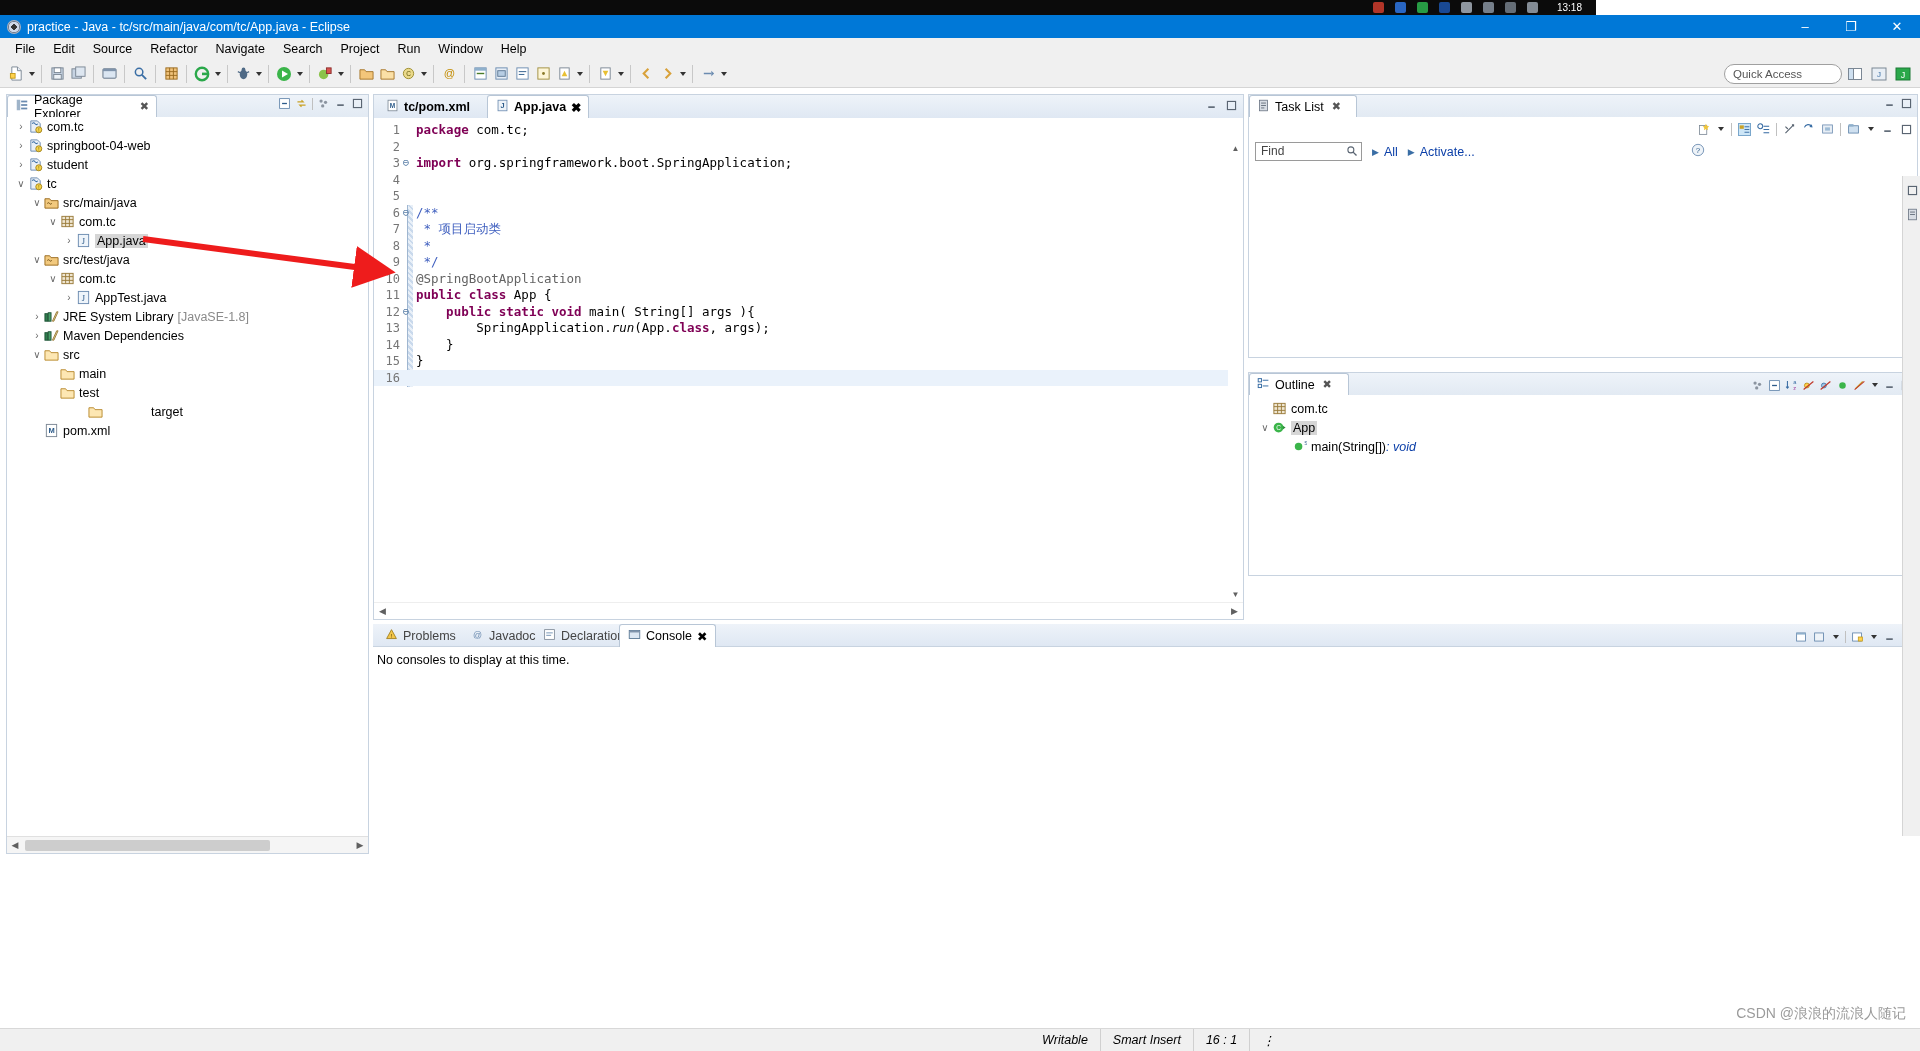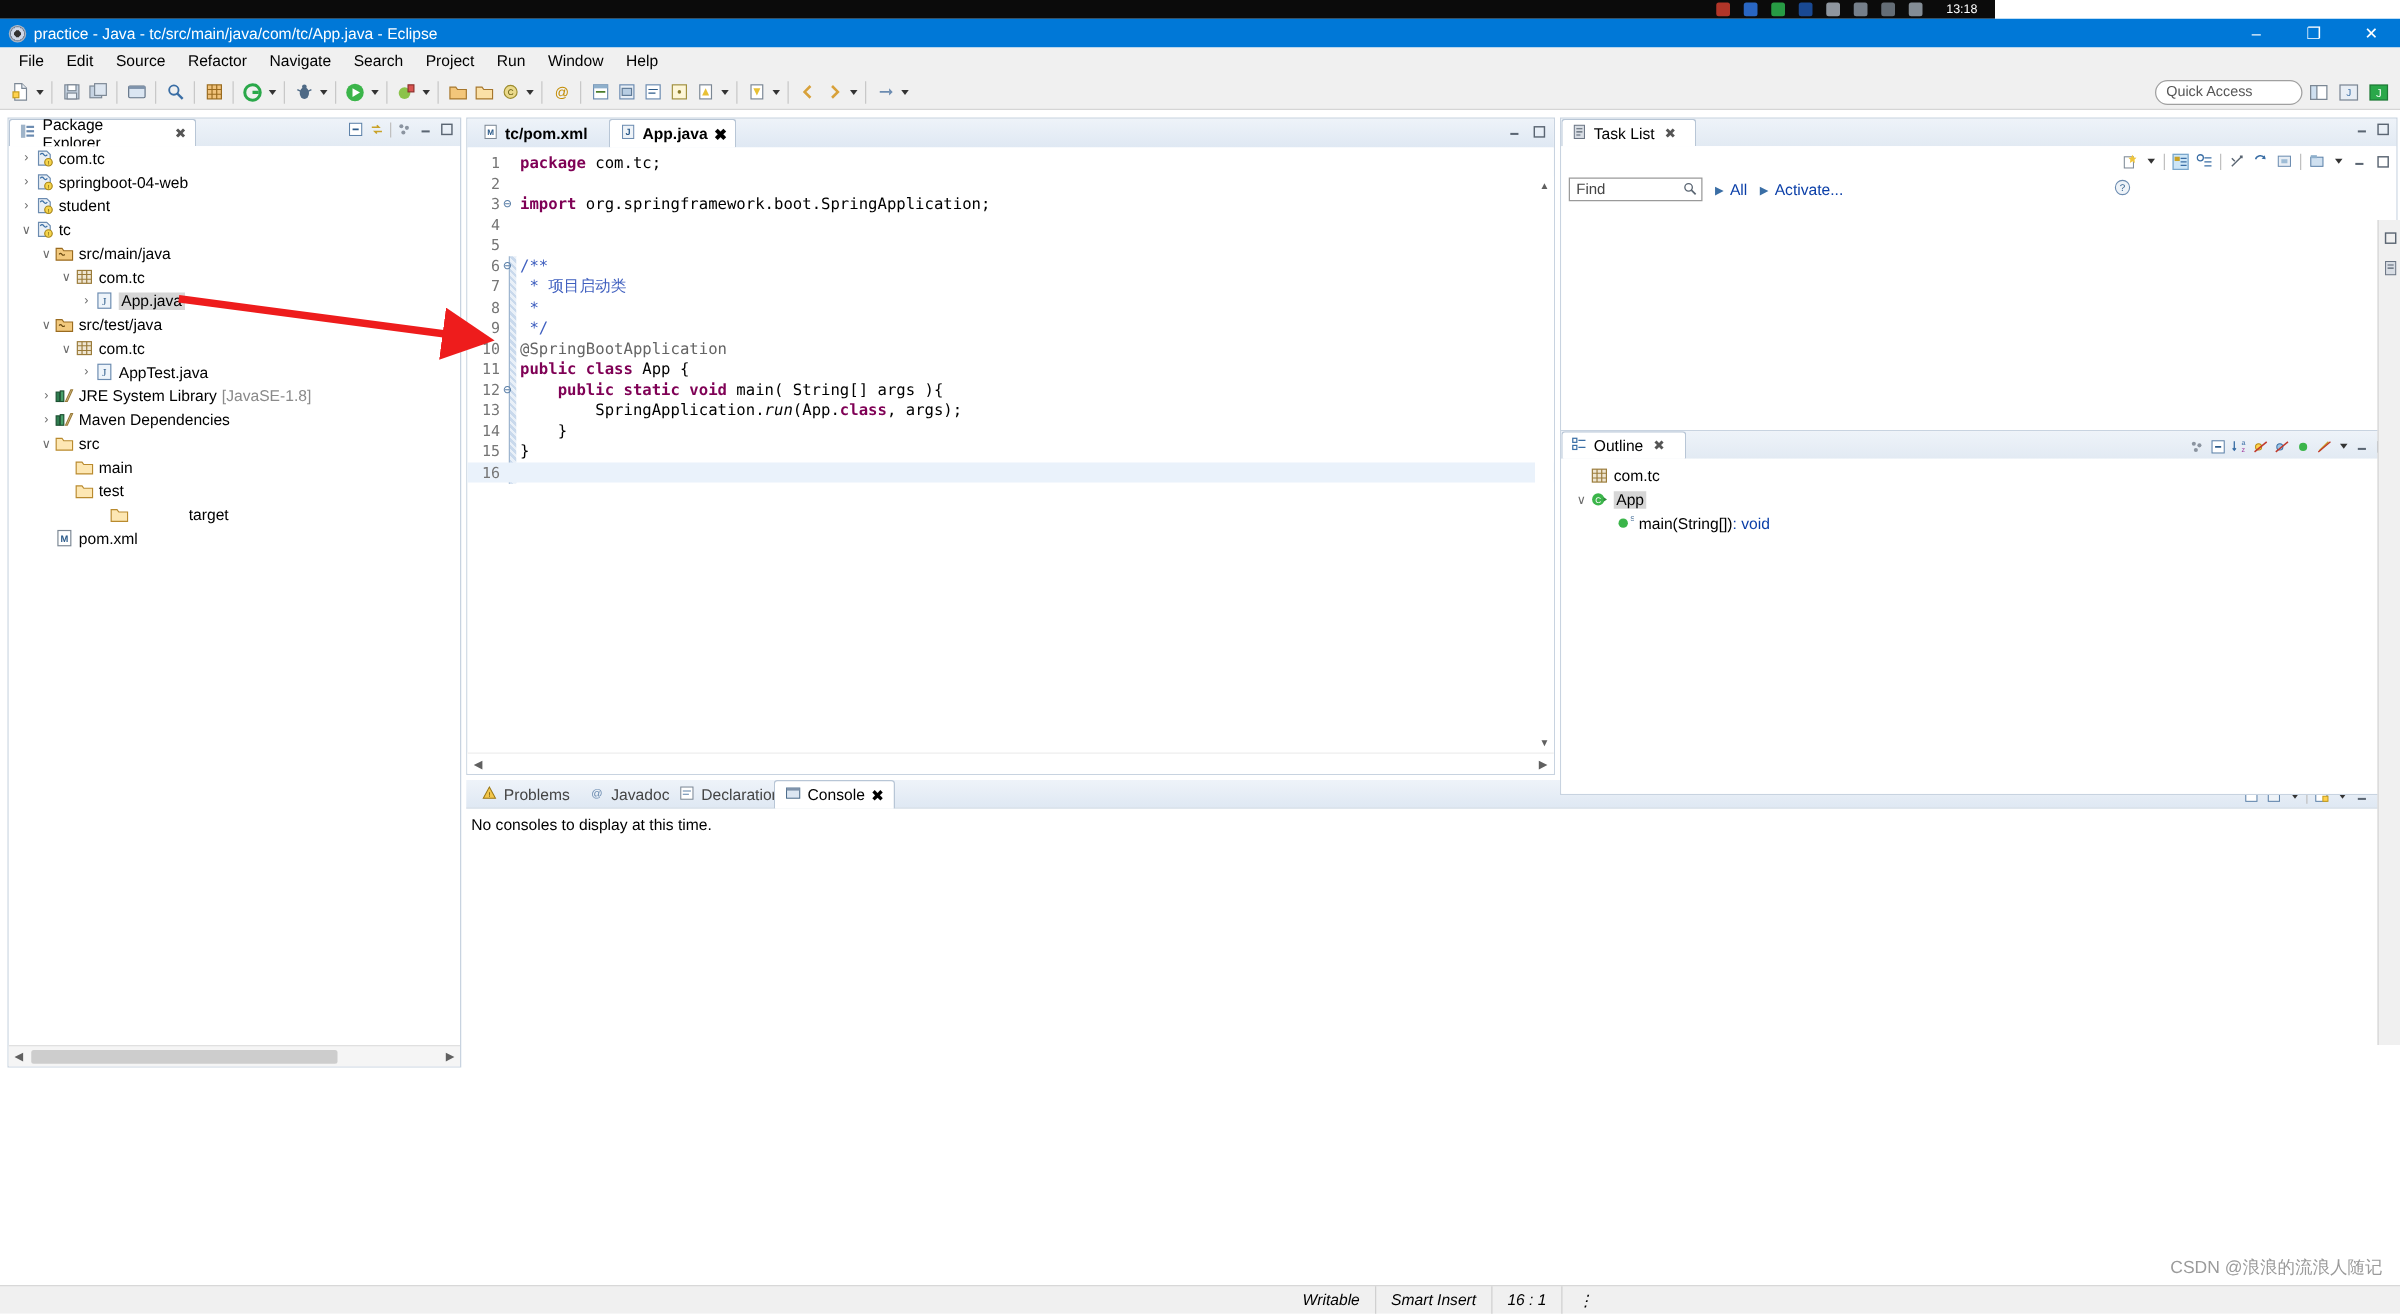--- a/index.html
+++ b/index.html
@@ -146,25 +146,25 @@
   .findbar { position:absolute; left:6px; top:47px; display:flex; align-items:center; gap:10px; }
   .find-input {
     width:107px; height:19px; border:1px solid #9a9a9a; background:#fff;
     font-size:12px; color:#444; padding:1px 18px 1px 5px; position:relative;
   }
   .find-wrap { position:relative; }
   .find-mag { position:absolute; right:4px; top:3px; }
   .lnk { color:#0b3fa8; font-size:12.5px; }
 
   
-  #outline { left:1248px; top:256px; width:670px; height:292px; border:1px solid #c8d3e0; }
+  #outline { left:1248px; top:284px; width:670px; height:204px; border:1px solid #c8d3e0; }
   #outline .body { position:absolute; left:0; top:22px; right:0; bottom:0; background:#fff; padding-top:4px; }
   .ol-row { display:flex; align-items:center; height:19px; font-size:12.5px; }
   .ol-sel { background:#d6d6d6; padding:0 2px; }
-  .ol-type { color:#0b3fa8; }
+  .ol-type { color:#0b3fa8;font-style:italic; }
 
   
   .right-strip { position:absolute; right:0; top:88px; width:18px; height:660px; background:#f0f0f0; border-left:1px solid #d5d5d5; }
   .rs-ic { width:18px; height:20px; display:flex; align-items:center; justify-content:center; margin-top:4px; }
 
   
   .statusbar {
     position:absolute; left:0; bottom:0; width:1920px; height:23px;
     background:#f0f0f0; border-top:1px solid #d8d8d8; display:flex; align-items:center; font-size:12.5px;font-style:italic;
   }

